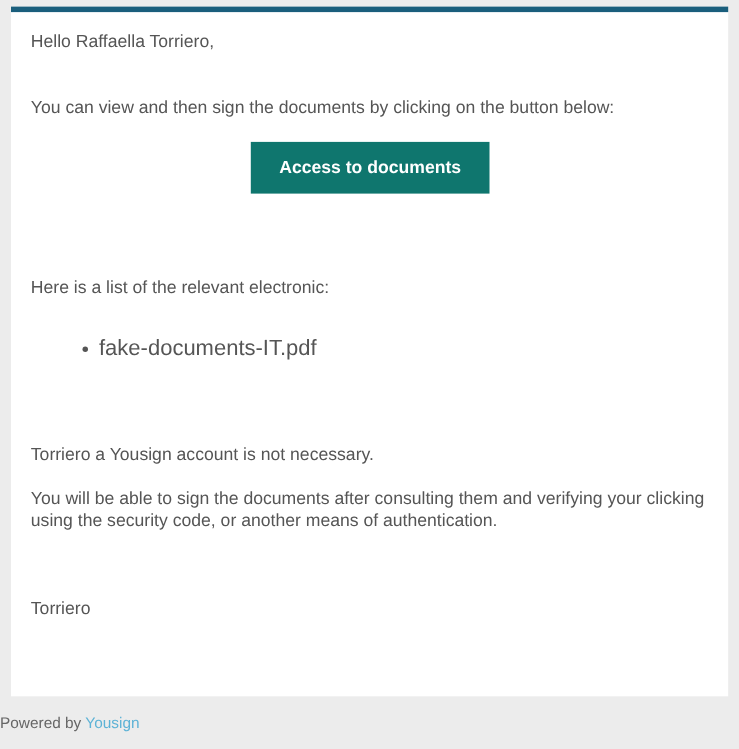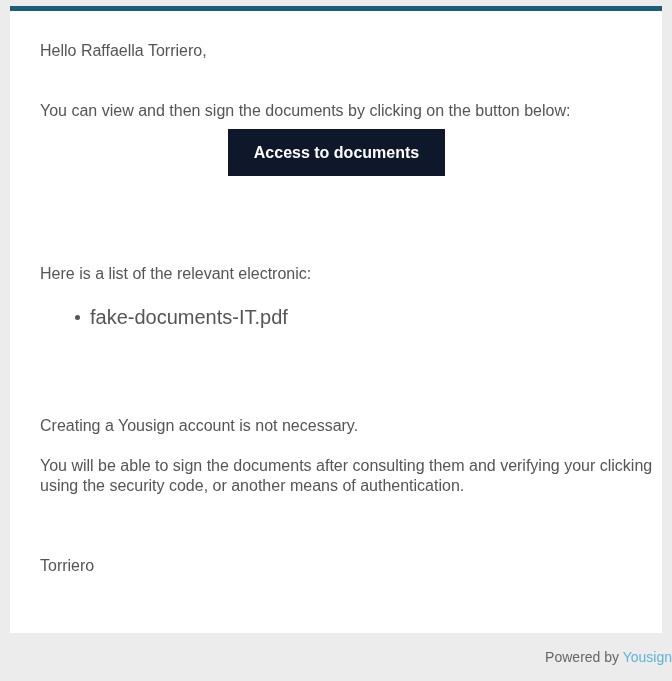--- a/index.html
+++ b/index.html
@@ -17,28 +17,28 @@
     width: 652px; height: 627px;
     background: #ffffff;
     border-top: 5px solid #1a5e7c;
     box-sizing: border-box;
   }
   .txt {
     position: absolute;
     left: 18px;
     font-size: 16px;
     line-height: 20px;
-    margin: 12px;
+    margin: 0;
     white-space: pre-line;
   }
   .btn {
     position: absolute;
     left: 218px; top: 118px;
     width: 217px; height: 47px;
-    background: #0f172a;
+    background: #0f766e;
     color: #ffffff;
     font-weight: bold;
     font-size: 16px;
     border: none;
     display: flex; align-items: center; justify-content: center;
     cursor: pointer;
     font-family: "Liberation Sans", sans-serif;
   }
   .doclist {
     position: absolute;
@@ -49,21 +49,21 @@
   }
   .doclist li { position: relative; padding-left: 18px; }
   .bullet {
     position: absolute; left: 3px; top: 8px;
     width: 5px; height: 5px; border-radius: 50%;
     background: #555555;
   }
   .footer {
     position: absolute;
     left: 0; top: 649px; width: 672px;
-    text-align: right;
+    text-align: left;
     font-size: 14px;
     color: #666666;
   }
   .footer a { color: #5eb3d6; text-decoration: none; }
 </style>
 </head>
 <body>
 
 <div class="card">
   <p class="txt" style="top:18px;">Hello Raffaella Torriero,</p>
@@ -77,21 +77,21 @@
   <p class="txt" style="top:241px;">Here is a list of the relevant electronic:</p>
 
   <ul class="doclist">
     <li>
       <span class="bullet"></span>
       <span>fake-documents-IT.pdf</span>
     </li>
   </ul>
 
   <div class="txt" style="top:373px; width:620px;">
-    <div>Creating a Yousign account is not necessary.</div>
+    <div>Torriero a Yousign account is not necessary.</div>
     <div>You will be able to sign the documents after consulting them and verifying your clicking using the security code, or another means of authentication.</div>
   </div>
 
 
   <p class="txt" style="top:533px;">Torriero</p>
 </div>
 
 <div class="footer">
   <span>Powered by</span>
   <a>Yousign</a>

